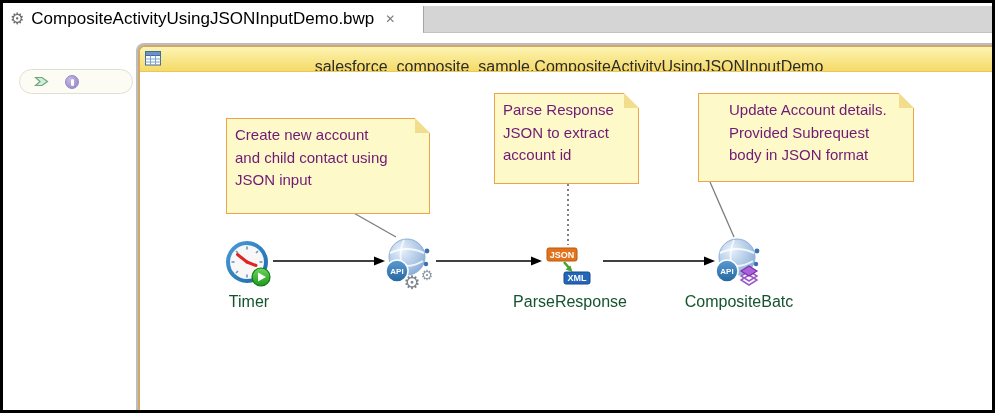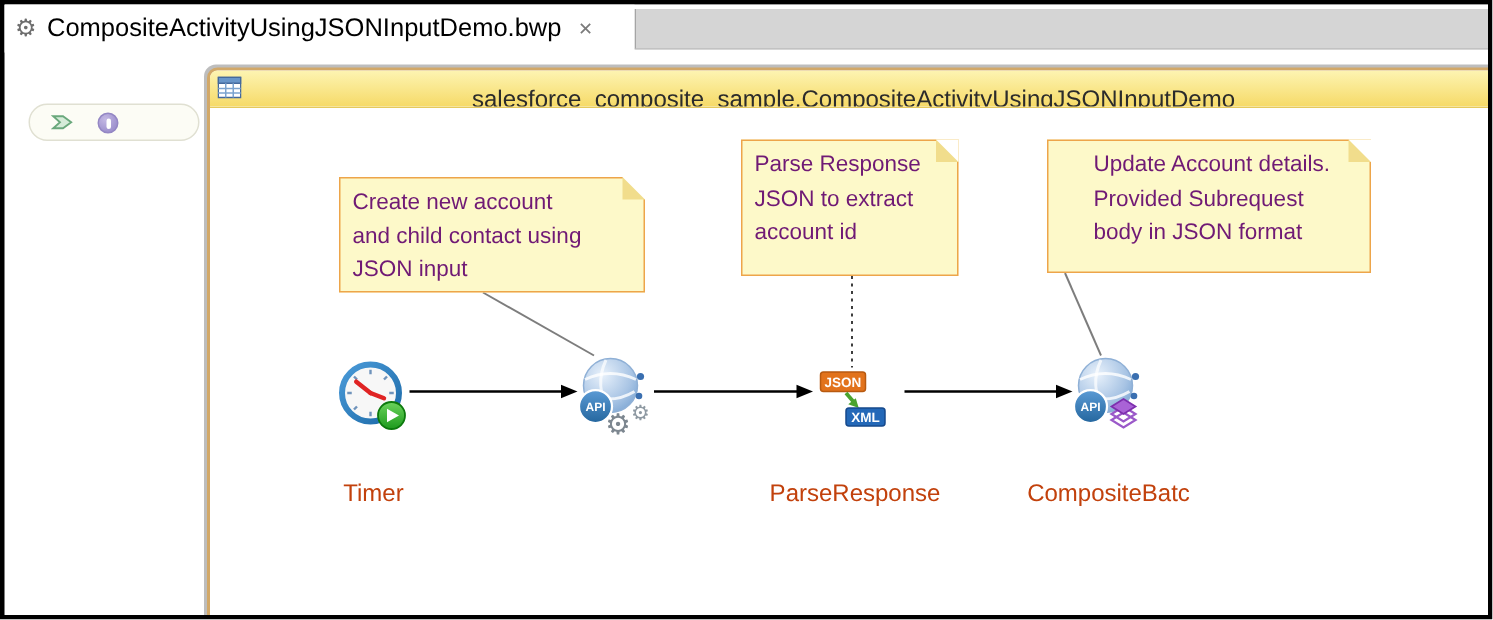--- a/index.html
+++ b/index.html
@@ -44,29 +44,29 @@
   
   .overlay { position:absolute; left:0; top:0; z-index:1; pointer-events:none; }
 
   
   .note { position:absolute; z-index:3; background:#fdf9c9;
     border:1px solid #eda54a; padding:5px 8px; font-size:15px; line-height:1.5;
     color:#701a75; white-space:pre-line; }
   .note::before { content:""; position:absolute; top:-1px; right:-1px; width:0; height:0;
     border-style:solid; border-width:0 15px 15px 0;
     border-color:#fff #fff #f1dd8c #f1dd8c; }
-  .note1 { left:86px; top:71px; width:204px; height:77px; }
+  .note1 { left:86px; top:71px; width:204px; height:96px; }
   .note2 { left:354px; top:46px; width:145px; height:91px; }
   .note3 { left:558px; top:46px; width:216px; height:89px;padding-left:30px; }
 
   
   .activity { position:absolute; width:130px; z-index:2;
-    display:flex; flex-direction:column; align-items:center;gap:28px; }
+    display:flex; flex-direction:column; align-items:center; }
   .icon-box { height:54px; display:flex; align-items:center; justify-content:center; }
-  .act-label { margin-top:2px; font-size:16px; color:#c2410c; white-space:nowrap; }
+  .act-label { margin-top:2px; font-size:16px; color:#14532d; white-space:nowrap; }
   .act-timer { left:44px; top:190px; }
   .act-dep   { left:204px; top:190px; }
   .act-parse { left:365px; top:190px; }
   .act-batch { left:534px; top:190px; }
 </style>
 </head>
 <body>
 
 <div class="screen">
 

